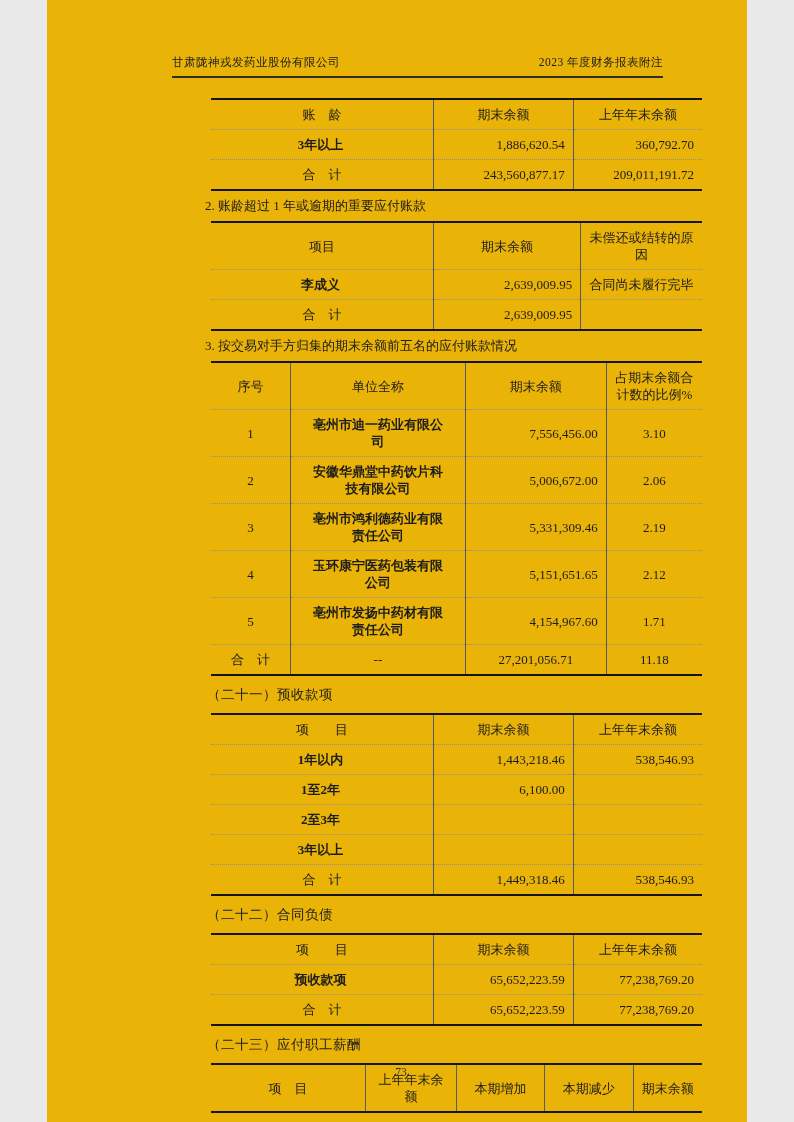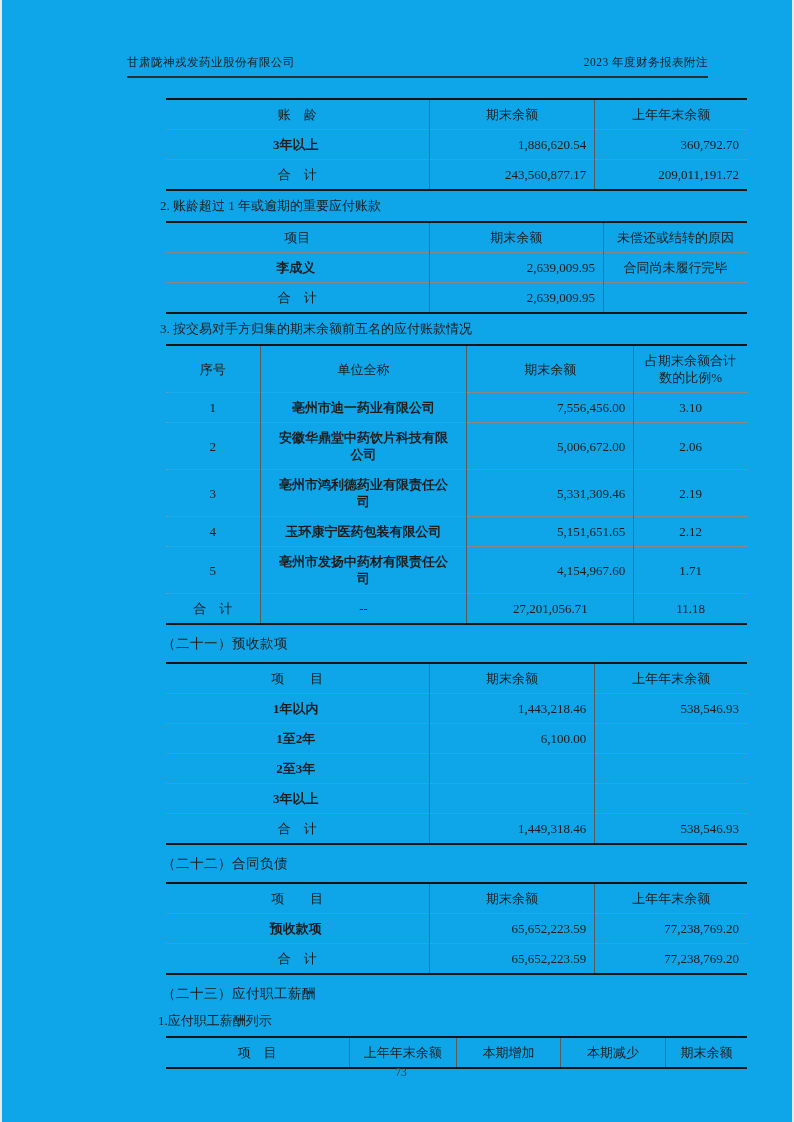--- a/index.html
+++ b/index.html
@@ -1,17 +1,17 @@
 <!DOCTYPE html>
 <html><head>
 <meta charset="utf-8">
 <style>
   html,body{margin:0;padding:0;background:#e9e9e9;}
   .page{
-    width:790px;height:1122px;margin:0 auto;background:#0ea5e9;
+    width:700px;height:1122px;margin:0 auto;background:#eab308;
     position:relative;overflow:hidden;
     font-family:"Liberation Serif","DejaVu Serif",serif;color:#1c1c1c;
   }
   .content{padding:55px 84px 0 125px;}
   .doc-header{
     display:flex;justify-content:space-between;align-items:flex-end;
     font-size:11.5px;letter-spacing:.5px;
     padding-bottom:6px;border-bottom:2px solid #2e2e2e;
   }
   table{
@@ -222,21 +222,20 @@
       </tr>
       <tr>
         <td class="c">合　计</td>
         <td class="r">65,652,223.59</td>
         <td class="r">77,238,769.20</td>
       </tr>
     </tbody>
       </table>
 
     <div class="sec-heading">（二十三）应付职工薪酬</div>
-    <div class="sub-line">1.应付职工薪酬列示</div>
 
     <table>
       <colgroup>
           <col style="width:31.5%">
           <col style="width:18.5%">
           <col style="width:17.9%">
           <col style="width:18.1%">
           <col style="width:14.0%">
         </colgroup>
       <tbody>

